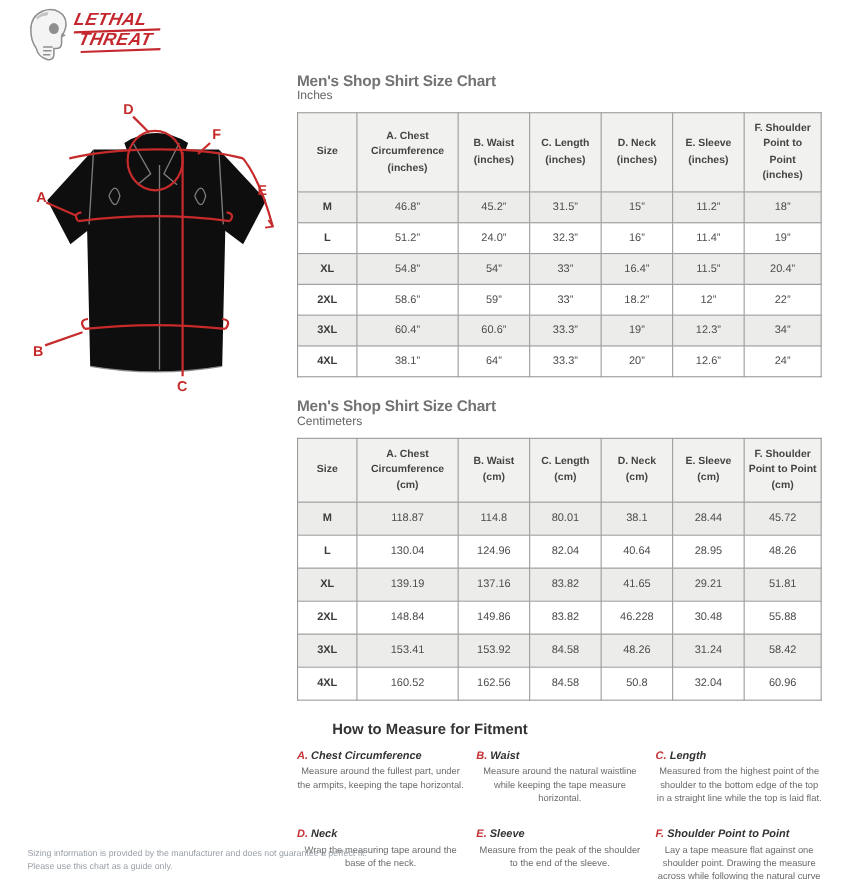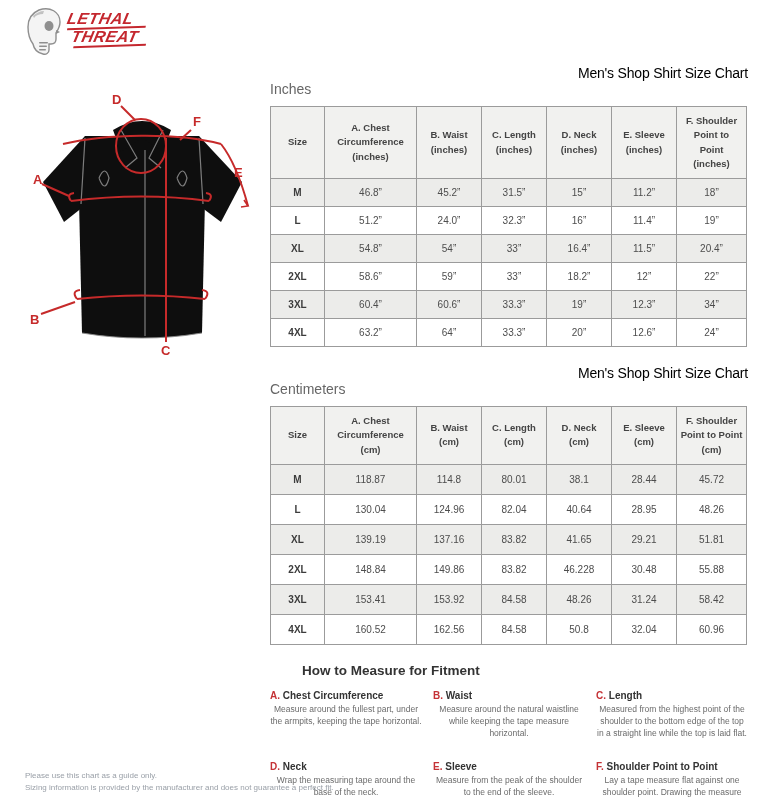--- a/index.html
+++ b/index.html
@@ -14,42 +14,42 @@
   .logo-line { font-weight:bold; font-style:italic; font-size:16px; line-height:14px;
     color:#c4272e; letter-spacing:0.5px; }
   .logo-line.l2 { margin-left:8px; }
   .logo-rule { height:2px; background:#c4272e; width:78px; transform:rotate(-2deg); margin:1px 0 1px 2px; }
 
   
   .diagram { position:absolute; left:25px; top:88px; width:235px; height:270px; }
 
   
   .main { position:absolute; left:270px; top:65px; width:478px; }
-  .section-title { font-size:14px; font-weight:normal; color:#000000; letter-spacing:-0.2px;text-align:right; }
-  .section-sub { font-size:14px; color:#666; margin-bottom:9px; }
+  .section-title { font-size:14px; font-weight:bold; color:#737373; letter-spacing:-0.2px; }
+  .section-sub { font-size:11px; color:#666; margin-bottom:9px; }
 
   table.size-table { border-collapse:collapse; width:476px; table-layout:fixed;
     margin-bottom:18px; }
   table.size-table th, table.size-table td { border:1px solid #9b9b9b; text-align:center;
     vertical-align:middle; }
   table.size-table th { background:#f1f1ef; font-size:9.5px; font-weight:bold; color:#444;
     white-space:pre-line; line-height:1.5; padding:7px 2px; }
   table.size-table td { font-size:10px; color:#4d4d4d; background:#fff; }
   table.size-table td.size-cell { font-weight:bold; color:#3c3c3c; }
   table.size-table tr.stripe td { background:#ececea; }
   table.t-inches td { height:28px; }
   table.t-cm td { height:30px; }
   col.c-size{width:54px;} col.c-chest{width:92px;} col.c-std{width:65px;} col.c-shoulder{width:70px;}
 
   
   .measure { margin-top:12px; }
   .measure-title { font-size:13.5px; font-weight:bold; color:#333; margin-bottom:12px;padding-left:32px; }
   .measure-grid { display:grid; grid-template-columns:152px 152px 152px; column-gap:11px;
     row-gap:22px; }
-  .m-head { font-size:10px; font-weight:bold; color:#333; margin-bottom:3px; }
+  .m-head { font-size:10px; font-weight:bold; color:#333; margin-bottom:3px;font-style:italic; }
   .m-letter { color:#c43236; }
   .m-desc { font-size:8.5px; color:#6b6b6b; line-height:1.4;text-align:center; }
 
   
   .footer { position:absolute; left:25px; top:770px; font-size:8px; color:#9aa0a8;
     line-height:1.55; }
 </style>
 </head>
 <body>
 
@@ -200,21 +200,21 @@
             <td class="size-cell">3XL</td>
             <td>60.4”</td>
             <td>60.6”</td>
             <td>33.3”</td>
             <td>19”</td>
             <td>12.3”</td>
             <td>34”</td>
           </tr>
           <tr>
             <td class="size-cell">4XL</td>
-            <td>63.2”</td>
+            <td>38.1”</td>
             <td>64”</td>
             <td>33.3”</td>
             <td>20”</td>
             <td>12.6”</td>
             <td>24”</td>
           </tr>
         </tbody>
       </table>
 
     <div class="section-title">Men's Shop Shirt Size Chart</div>
@@ -331,17 +331,17 @@
           </div>
           <div>
             <div class="m-head"><span class="m-letter">F. </span><span>Shoulder Point to Point</span></div>
             <div class="m-desc">Lay a tape measure flat against one shoulder point. Drawing the measure across while following the natural curve of the shoulder, reach to the opposite shoulder point.</div>
           </div>
         </div>
     </div>
   </div>
 
   <div class="footer">
+    <div>Sizing information is provided by the manufacturer and does not guarantee a perfect fit.</div>
     <div>Please use this chart as a guide only.</div>
-    <div>Sizing information is provided by the manufacturer and does not guarantee a perfect fit.</div>
   </div>
 
 </div>
 
 </body></html>

